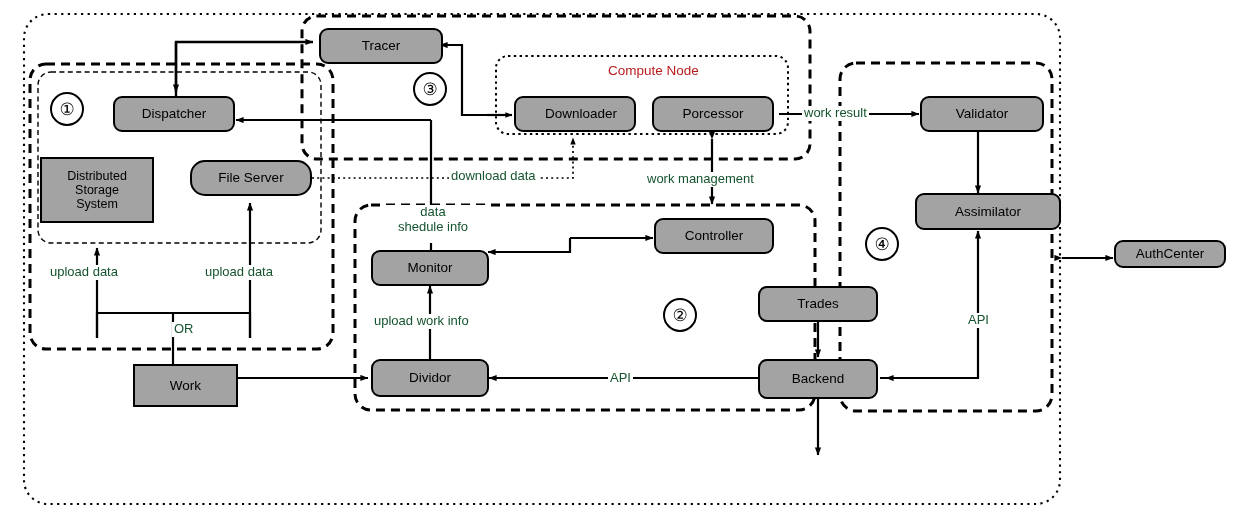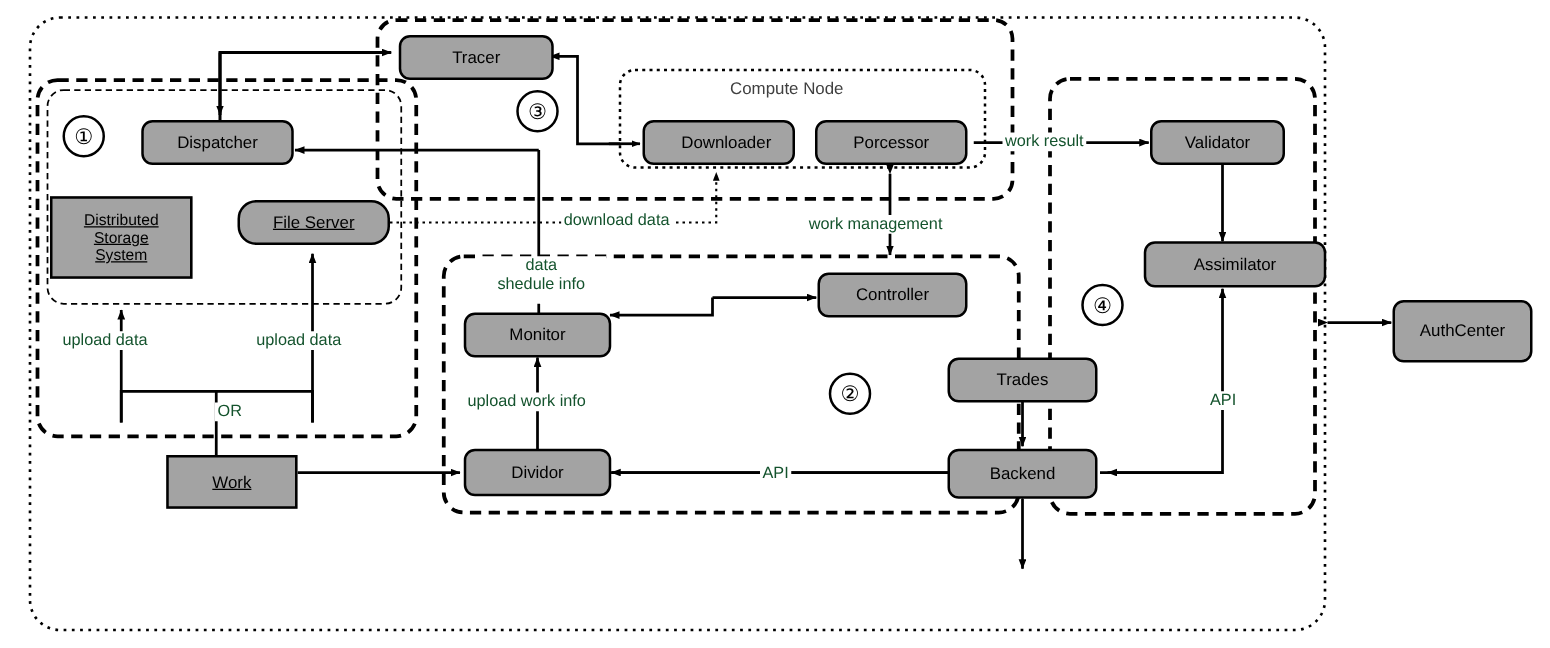--- a/index.html
+++ b/index.html
@@ -6,25 +6,25 @@
   body{font-family:"Liberation Sans",sans-serif;}
   #canvas{position:relative;width:1240px;height:518px;background:#fff;overflow:hidden;}
   svg.layer{position:absolute;left:0;top:0;width:1240px;height:518px;}
   .node{
     position:absolute;box-sizing:border-box;background:#a3a3a3;
     border:2.2px solid #000;display:flex;align-items:center;justify-content:center;
     text-align:center;line-height:1.12;color:#000;font-size:13.5px;
     font-family:"Liberation Sans",sans-serif;z-index:6;
   }
   .node.rounded{border-radius:9px;}
-  .node.sharp{border-radius:0;text-decoration:underline;}
+  .node.sharp{border-radius:0;}
   .grouplabel{
-    position:absolute;z-index:5;color:#404040;font-size:13.5px;
+    position:absolute;z-index:5;color:#b91c1c;font-size:13.5px;
     font-family:"Liberation Sans",sans-serif;background:transparent;
-    white-space:nowrap;text-align:center;
+    white-space:nowrap;text-align:center;margin-left:24px;
   }
   .edgelabel{
     position:absolute;z-index:7;color:#14532d;font-size:13px;
     font-family:"Liberation Sans",sans-serif;background:#fff;
     white-space:nowrap;padding:0 2px;text-align:center;line-height:1.12;
   }
   .circnum{
     position:absolute;z-index:7;width:30px;height:30px;border:2px solid #000;
     border-radius:50%;display:flex;align-items:center;justify-content:center;
     font-size:17px;color:#000;background:transparent;
@@ -125,29 +125,29 @@
   </div>
 
   <div class="node rounded" style="left:514px;top:96px;width:122px;height:36px;padding-left:12px;">
     <span>Downloader</span>
   </div>
 
   <div class="node rounded" style="left:652px;top:96px;width:122px;height:36px;">
     <span>Porcessor</span>
   </div>
 
-  <div class="node rounded" style="left:920px;top:96px;width:108px;height:36px;">
+  <div class="node rounded" style="left:920px;top:96px;width:124px;height:36px;">
     <span>Validator</span>
   </div>
 
   <div class="node rounded" style="left:915px;top:193px;width:146px;height:37px;text-align:center;">
     <span>Assimilator</span>
   </div>
 
-  <div class="node rounded" style="left:1114px;top:240px;width:112px;height:50px;">
+  <div class="node rounded" style="left:1114px;top:240px;width:112px;height:28px;">
     <span>AuthCenter</span>
   </div>
 
   <div class="node rounded" style="left:654px;top:218px;width:120px;height:36px;">
     <span>Controller</span>
   </div>
 
   <div class="node rounded" style="left:371px;top:250px;width:118px;height:36px;">
     <span>Monitor</span>
   </div>

